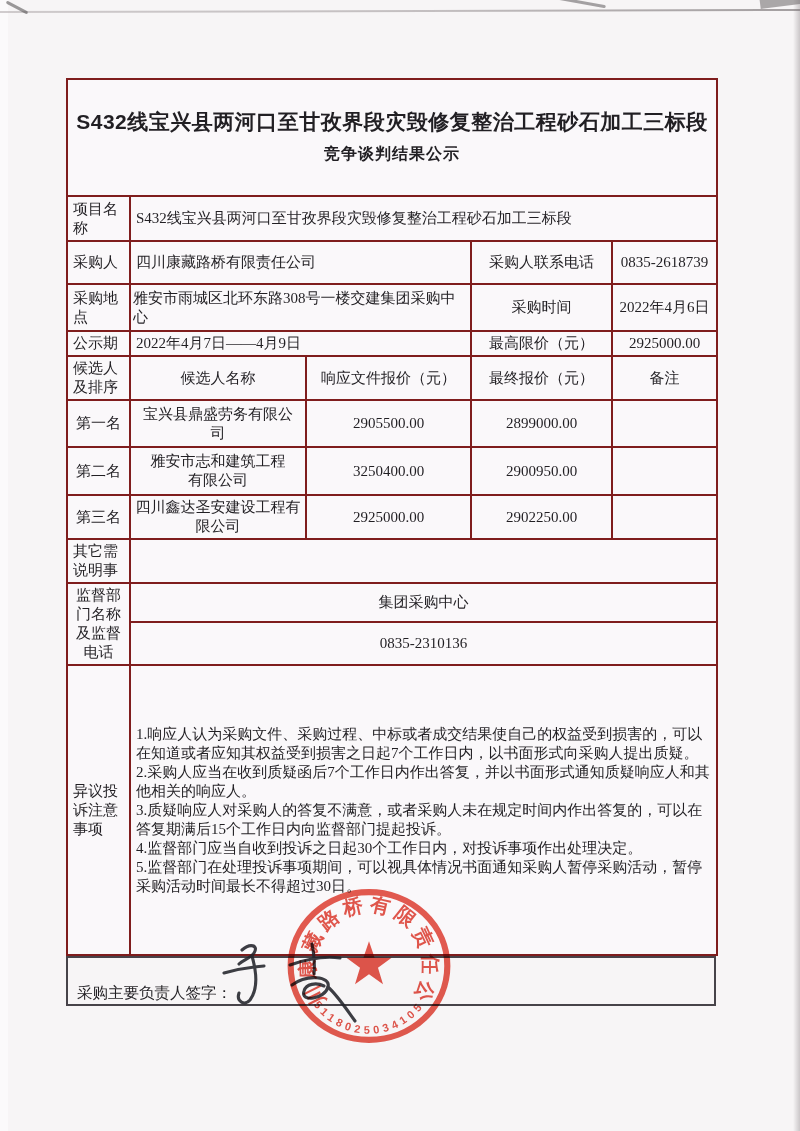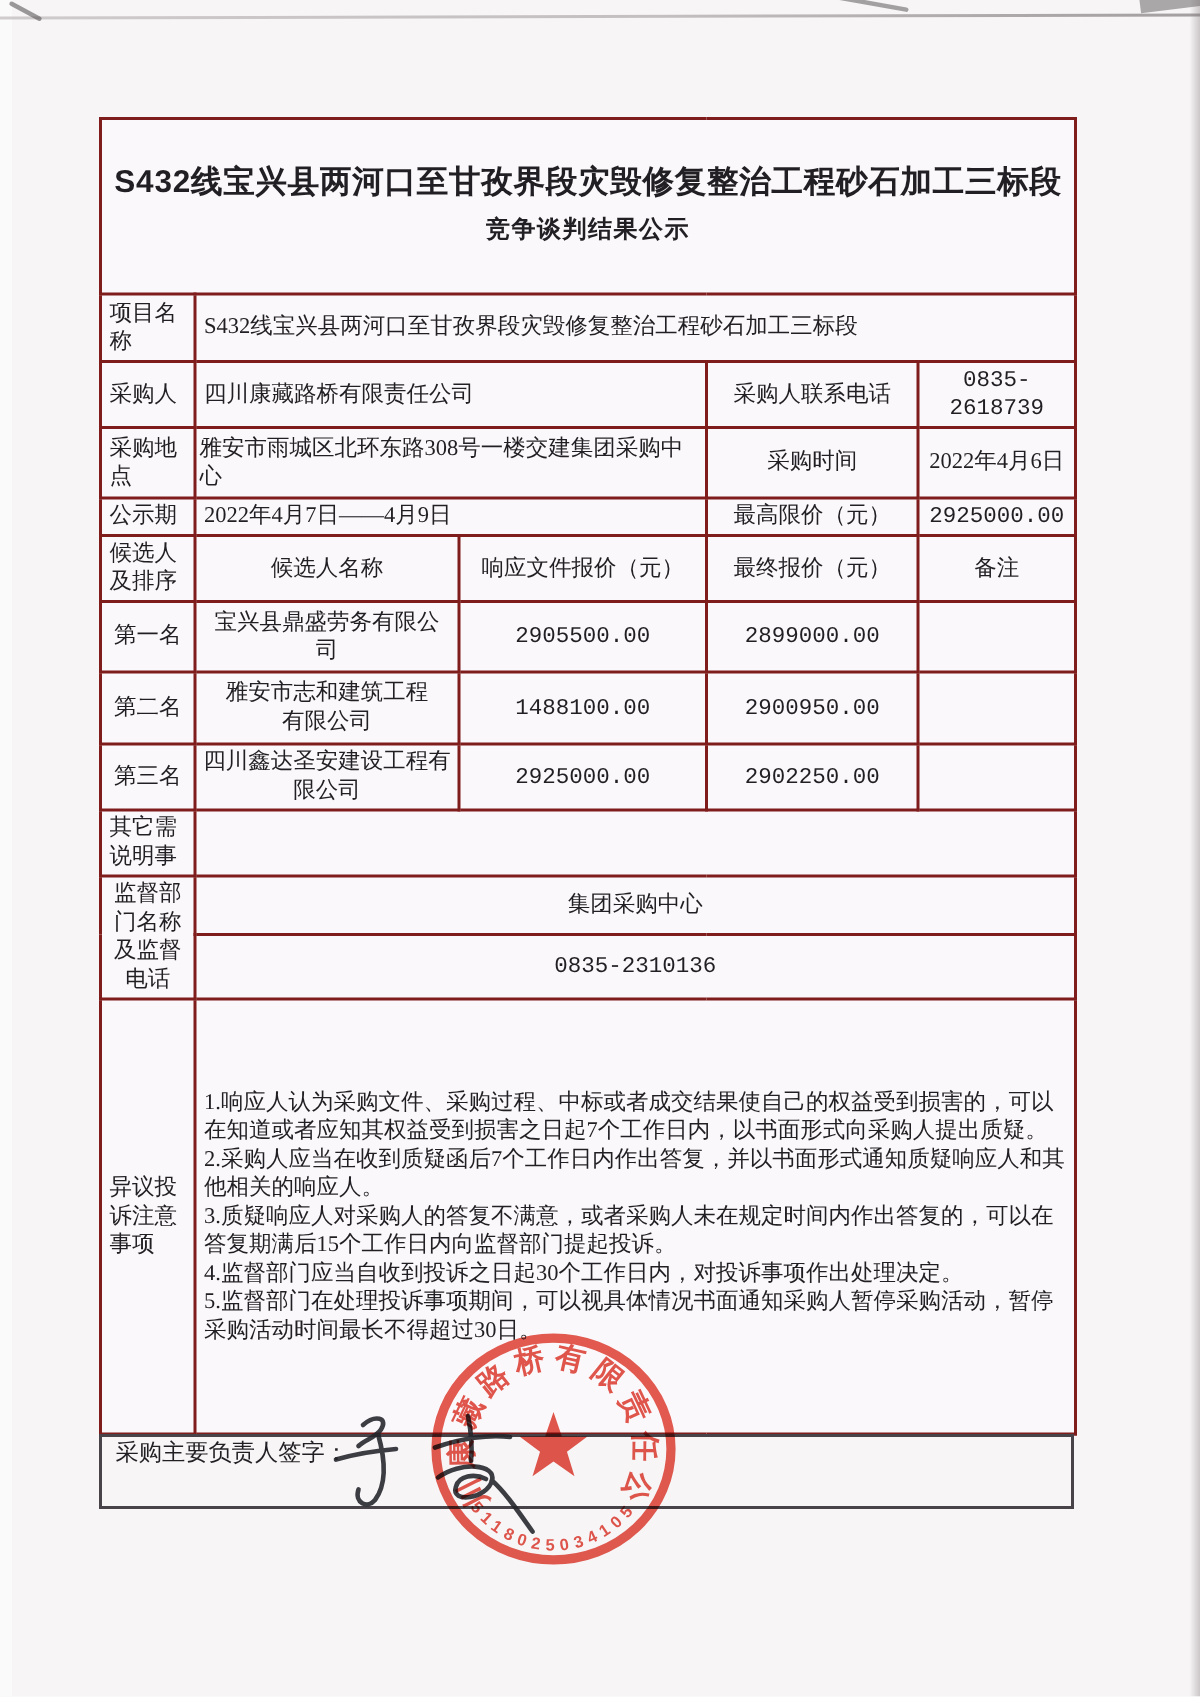--- a/index.html
+++ b/index.html
@@ -33,28 +33,28 @@
     padding:2px 5px;
     font-size:15px;line-height:19px;
     vertical-align:middle;
     overflow:hidden;
   }
   td.titlecell{text-align:center;vertical-align:middle;}
   .title-line1{font-family:"Liberation Sans",sans-serif;font-weight:bold;font-size:21px;line-height:32px;letter-spacing:.5px;}
   .title-line2{font-family:"Liberation Sans",sans-serif;font-weight:bold;font-size:16px;line-height:32px;letter-spacing:1px;}
   td.lab{padding:2px 4px;line-height:18px;}
   td.ctr{text-align:center;}
-  .num{font-family:Liberation Mono, monospace;font-size:14px;letter-spacing:0;}
+  .num{font-family:Liberation Serif, serif;font-size:14px;letter-spacing:0;}
   td.notice{padding:8px 7px;line-height:23px;font-size:15px;vertical-align:middle;}
   .notice div{margin:0;}
   
   .sigbox{
     position:absolute;left:66px;top:956px;width:650px;height:50px;
     border:2px solid #474349;box-sizing:border-box;z-index:2;
-    display:flex;align-items:flex-start;padding-left:9px;
+    display:flex;align-items:flex-end;padding-left:9px;
     font-size:15.5px;background:transparent;
   }
   .sig-svg{position:absolute;left:212px;top:936px;width:200px;height:92px;z-index:4;}
   .stamp-svg{position:absolute;left:281px;top:884px;width:176px;height:164px;z-index:5;
     mix-blend-mode:multiply;opacity:.93;}
   .stamp-text{font-family:"Liberation Sans",sans-serif;font-weight:bold;}
 </style>
 </head>
 <body>
 
@@ -112,21 +112,21 @@
   <tr style="height:47px">
     <td class="lab ctr">第一名</td>
     <td class="ctr">宝兴县鼎盛劳务有限公司</td>
     <td class="ctr num">2905500.00</td>
     <td class="ctr num">2899000.00</td>
     <td class="ctr"></td>
   </tr>
   <tr style="height:48px">
     <td class="lab ctr">第二名</td>
     <td class="ctr" style="padding:2px 18px;">雅安市志和建筑工程有限公司</td>
-    <td class="ctr num">1488100.00</td>
+    <td class="ctr num">3250400.00</td>
     <td class="ctr num">2900950.00</td>
     <td class="ctr"></td>
   </tr>
   <tr style="height:43px">
     <td class="lab ctr">第三名</td>
     <td class="ctr" style="padding:2px 1px;">四川鑫达圣安建设工程有限公司</td>
     <td class="ctr num">2925000.00</td>
     <td class="ctr num">2902250.00</td>
     <td class="ctr"></td>
   </tr>

